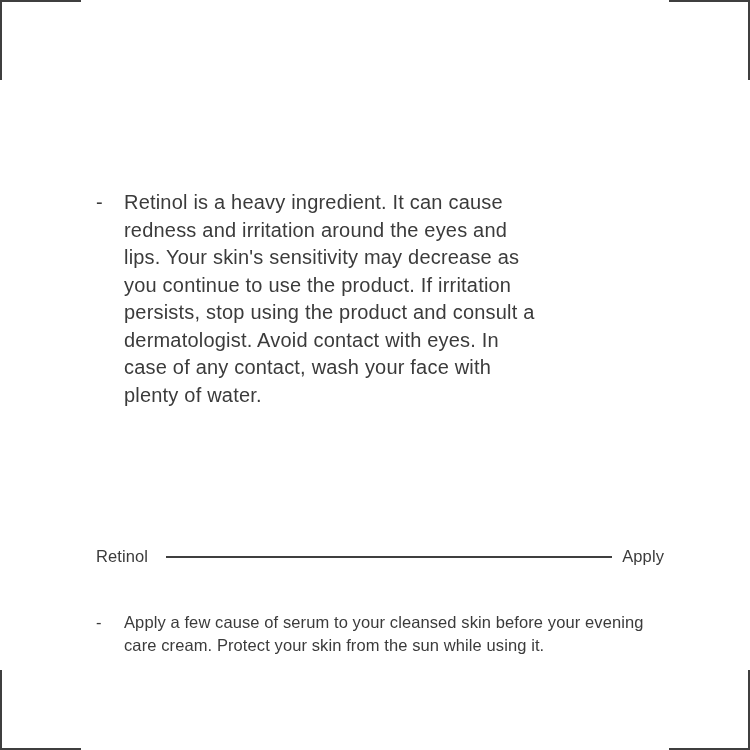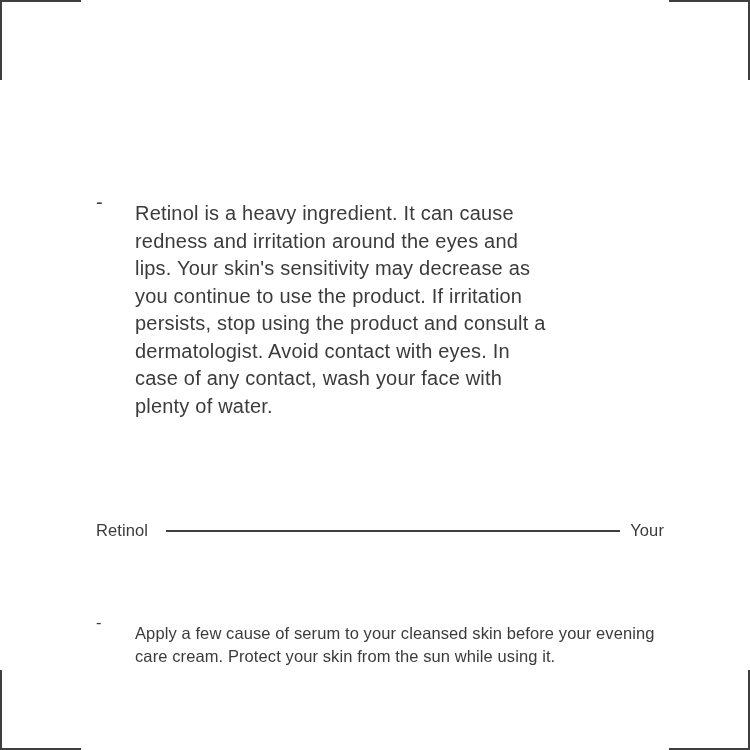--- a/index.html
+++ b/index.html
@@ -33,42 +33,42 @@
     position: absolute;
     left: 96px;
     display: flex;
     align-items: flex-start;
   }
   .note .bullet {
     flex: 0 0 28px;
     font-weight: 300;
   }
   .note .note-text {
-    margin: 11px;
+    margin: 0;
     white-space: pre-line;
     font-weight: 300;
   }
   .note-warning {
     top: 189px;
     font-size: 20px;
     line-height: 27.5px;
     letter-spacing: 0.2px;
   }
   .note-usage {
     top: 611px;
     font-size: 16.5px;
     line-height: 23px;
     letter-spacing: 0.1px;
   }
 
   
   .divider-row {
     position: absolute;
     left: 96px;
-    top: 521px;
+    top: 547px;
     width: 568px;
     display: flex;
     align-items: center;
     font-size: 16.5px;
     font-weight: 300;
     letter-spacing: 0.1px;
   }
   .divider-row .rule {
     flex: 1 1 auto;
     height: 0;
@@ -99,21 +99,21 @@
 you continue to use the product. If irritation
 persists, stop using the product and consult a
 dermatologist. Avoid contact with eyes. In
 case of any contact, wash your face with
 plenty of water.</p>
   </div>
 
   <div class="divider-row">
     <span class="label">Retinol</span>
     <span class="rule"></span>
-    <span class="label">Your</span>
+    <span class="label">Apply</span>
   </div>
 
   <div class="note note-usage">
     <span class="bullet">-</span>
     <p class="note-text">Apply a few cause of serum to your cleansed skin before your evening
 care cream. Protect your skin from the sun while using it.</p>
   </div>
 
 </div>
 

